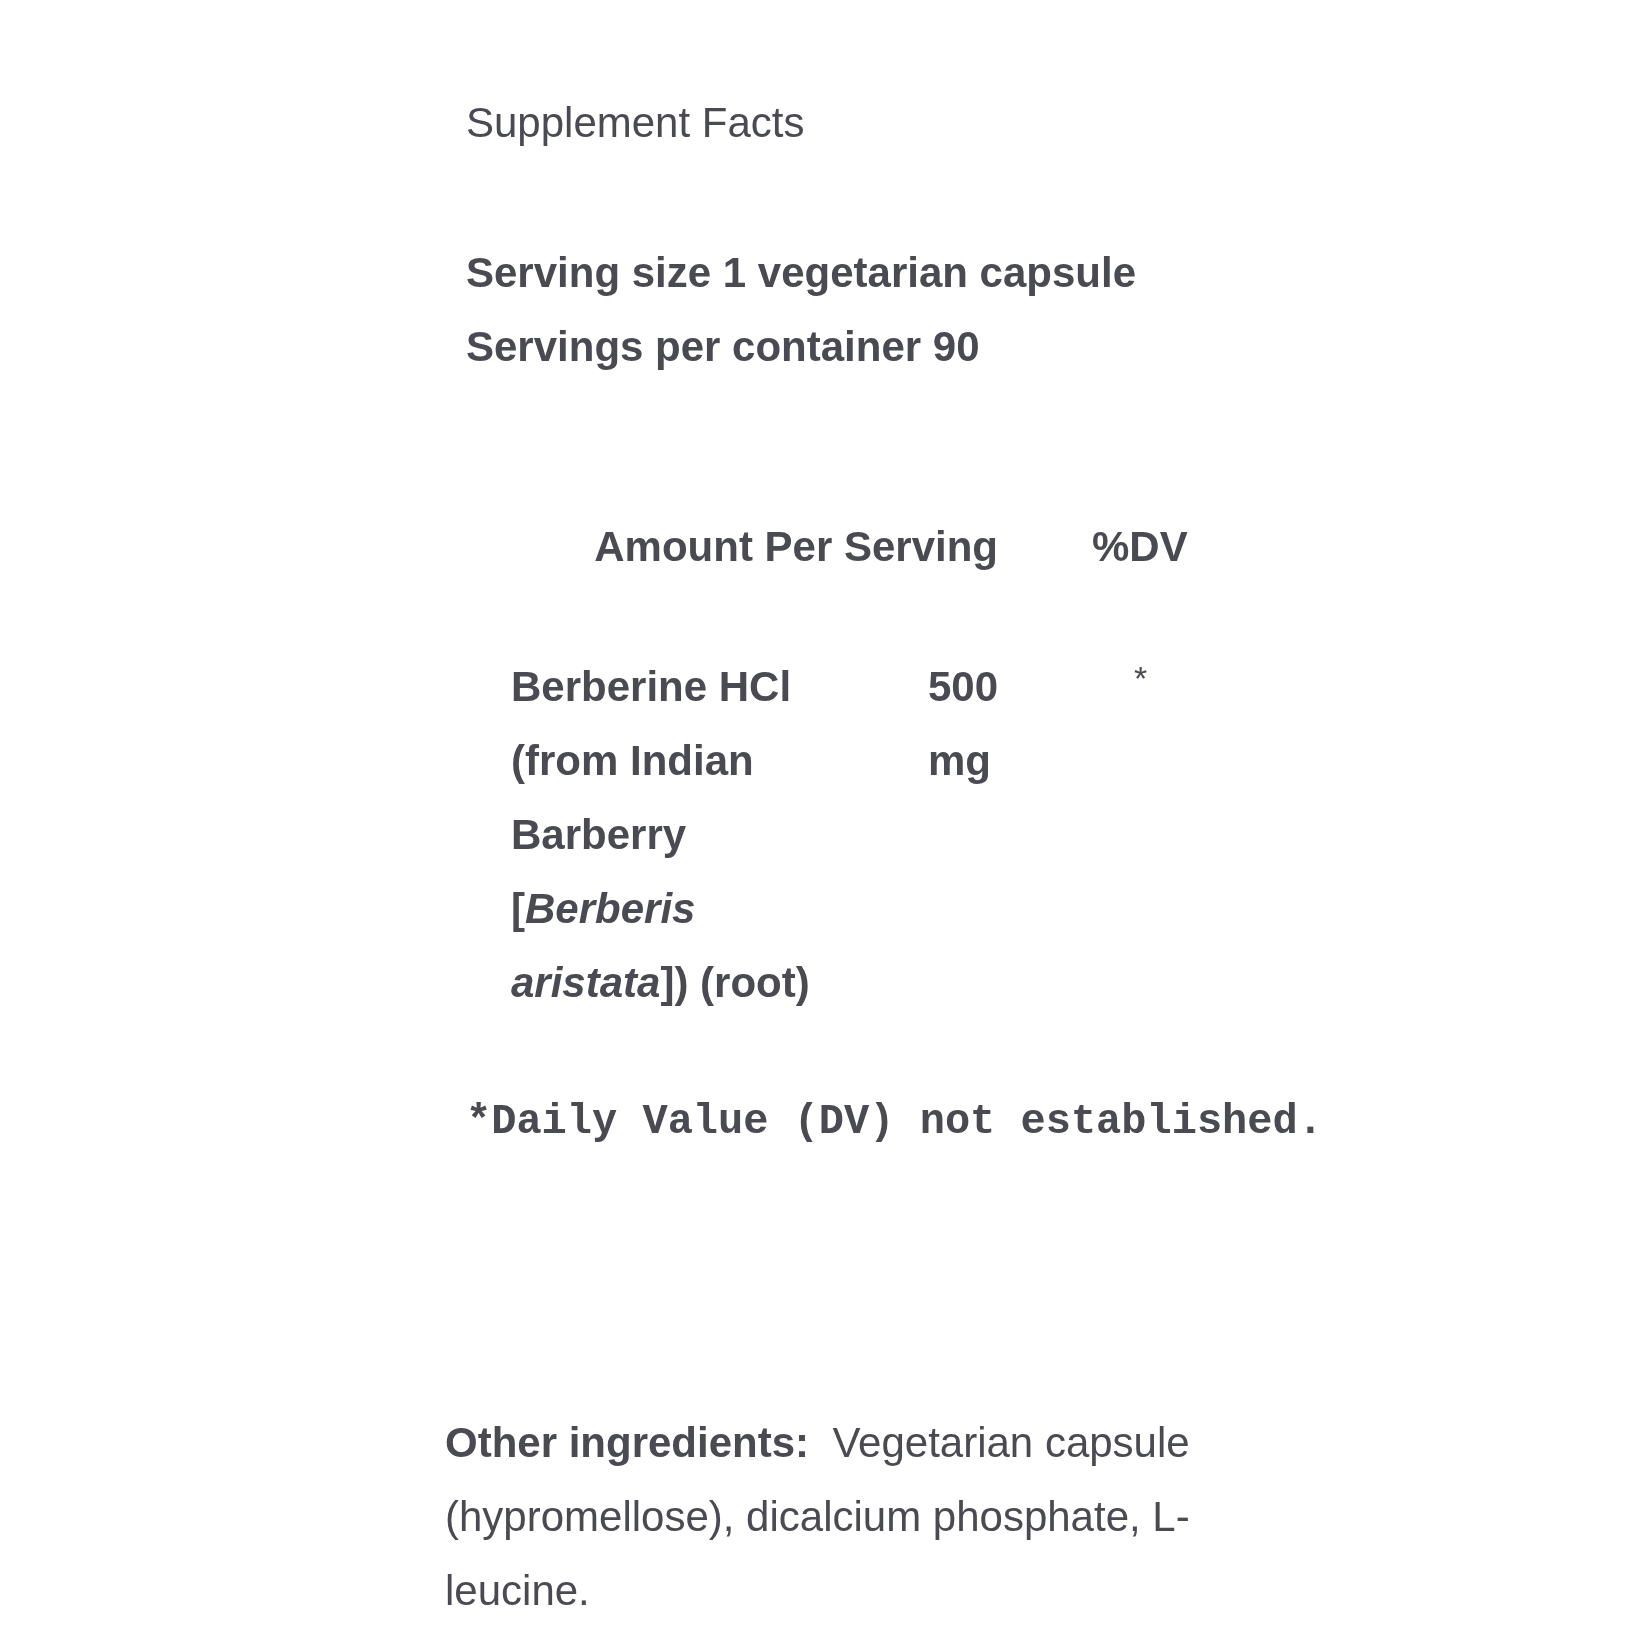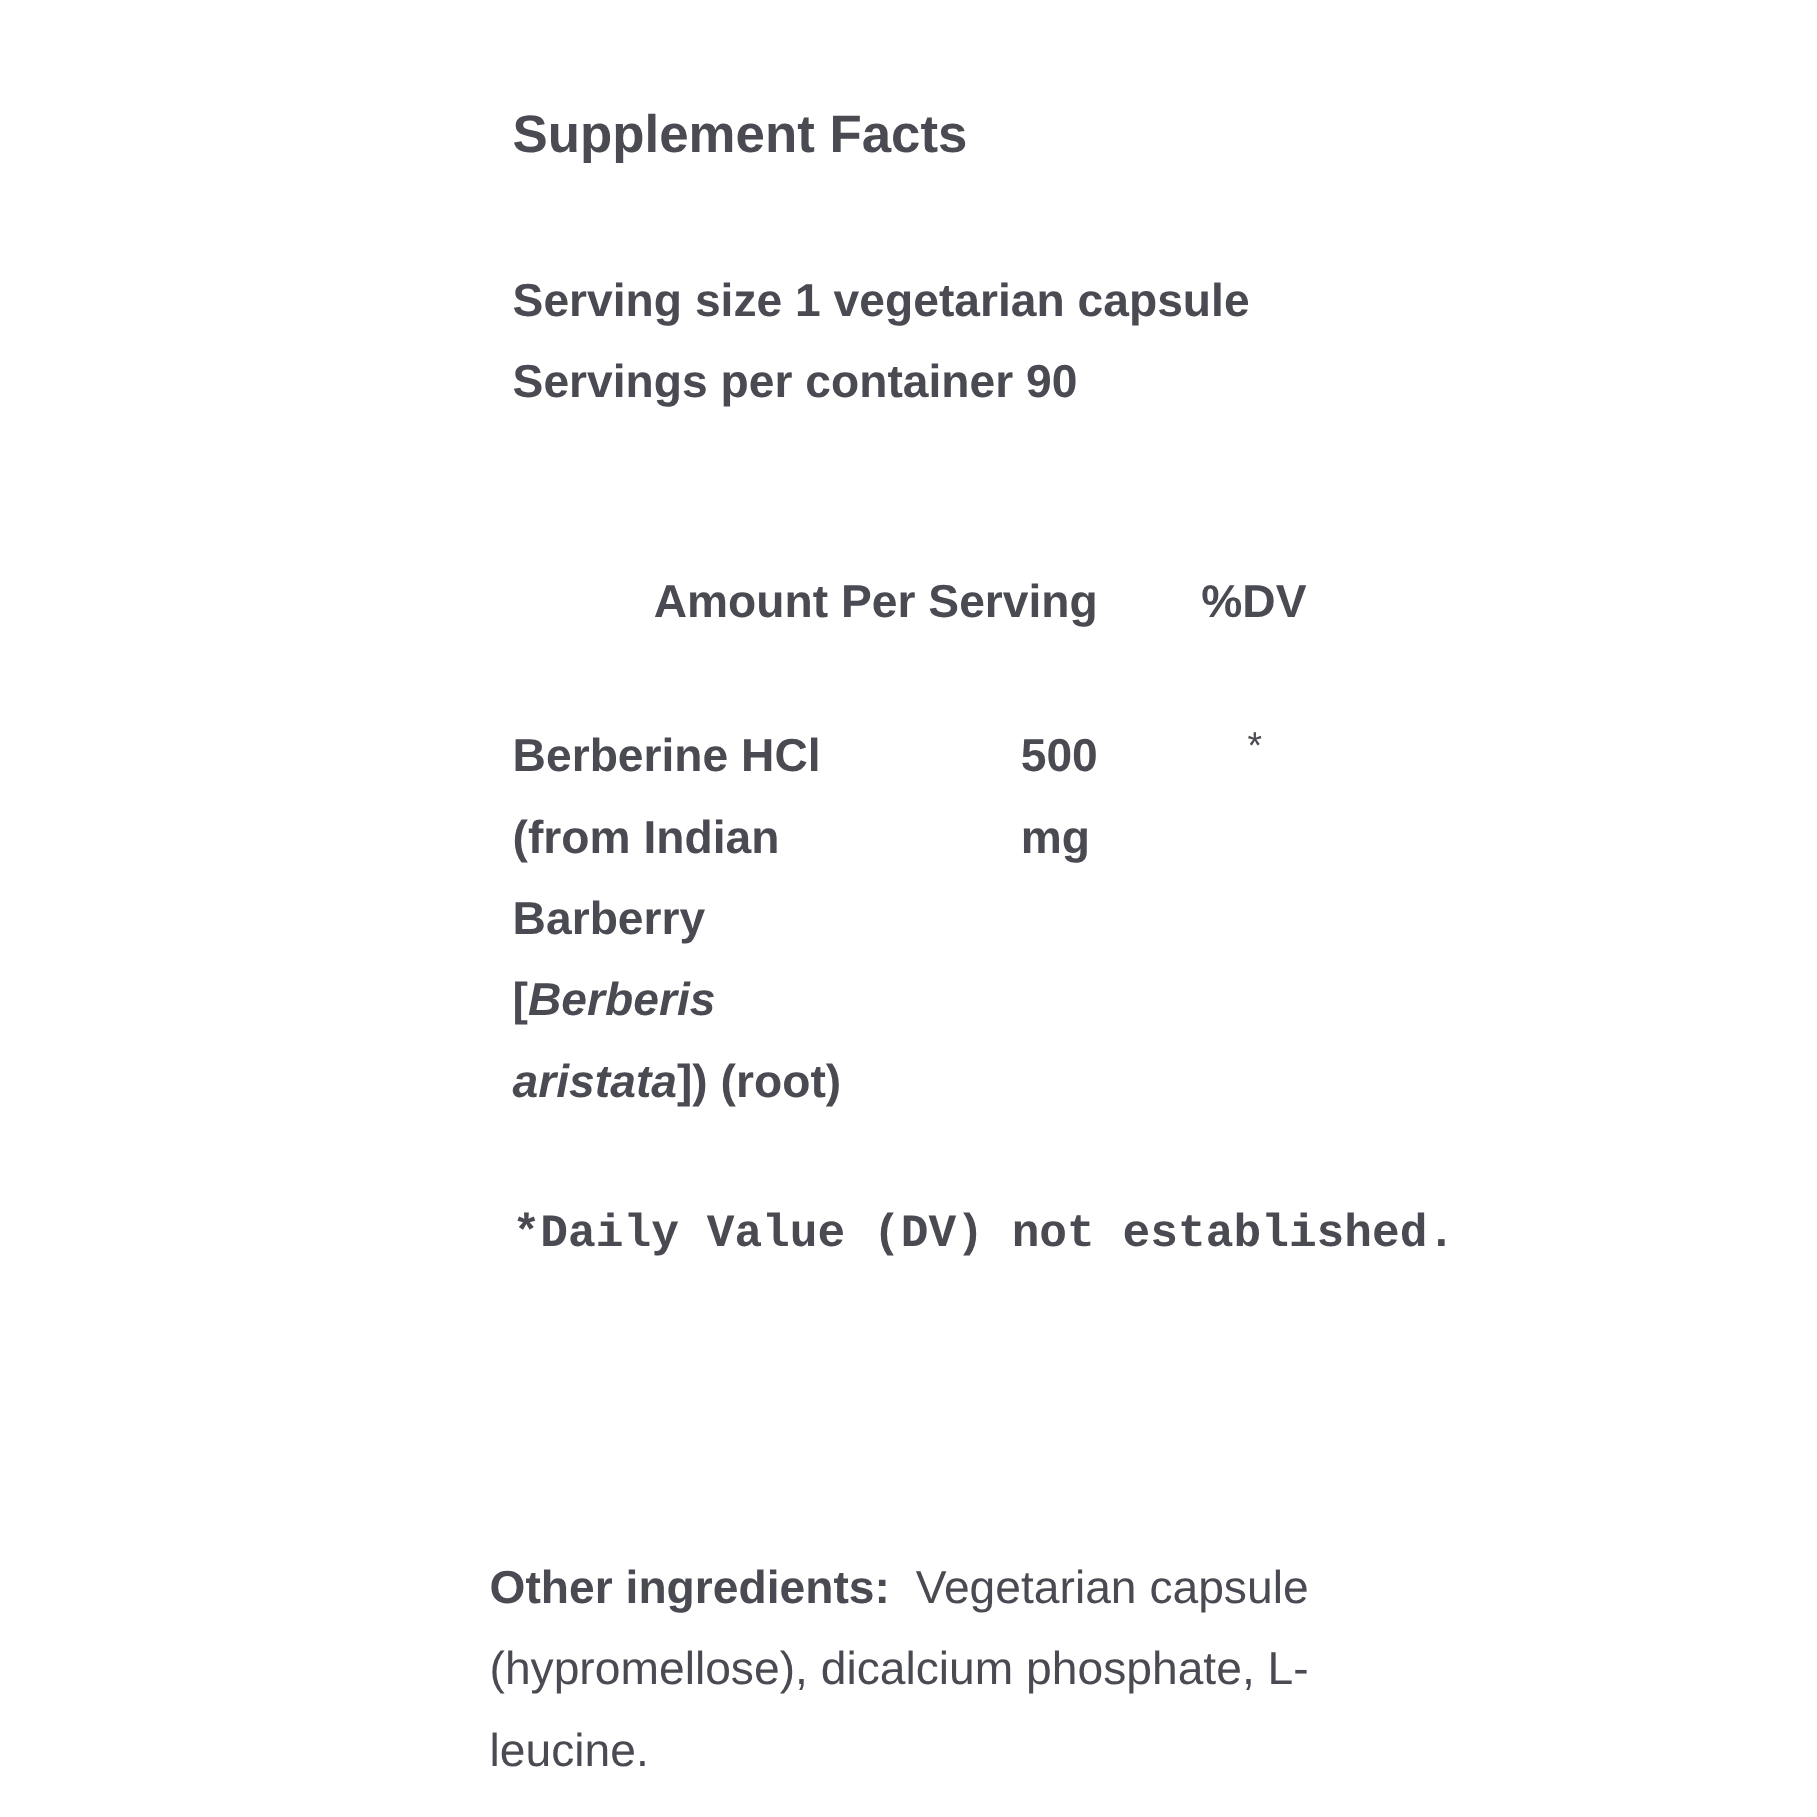--- a/index.html
+++ b/index.html
@@ -12,22 +12,22 @@
     height: 1652px;
     position: relative;
     overflow: hidden;
     font-family: "Liberation Sans", "DejaVu Sans", sans-serif;
     color: #4a4b52;
   }
   .title {
     position: absolute;
     left: 466px;
     top: 98px;
-    font-size: 48px;
-    font-weight: 700;
+    font-size: 42px;
+    font-weight: 400;
     line-height: 50px;
     white-space: nowrap;
   }
   .serving {
     position: absolute;
     left: 466px;
     top: 236px;
     font-size: 42px;
     font-weight: 600;
     line-height: 74px;
@@ -46,21 +46,21 @@
   .hdr-dv { left: 1092px; text-align: center; }
   .ing-name {
     position: absolute;
     left: 466px;
     top: 650px;
     width: 360px;
     font-size: 42px;
     font-weight: 600;
     line-height: 74px;
   }
-  .ing-name div { height: 74px; white-space: nowrap; }
+  .ing-name div { height: 74px; white-space: nowrap; margin-left: 45px; }
   .ing-name i { font-style: italic; }
   .ing-amount {
     position: absolute;
     right: calc(1652px - 998px);
     top: 650px;
     text-align: left;
     font-size: 42px;
     font-weight: 700;
     line-height: 74px;
   }

